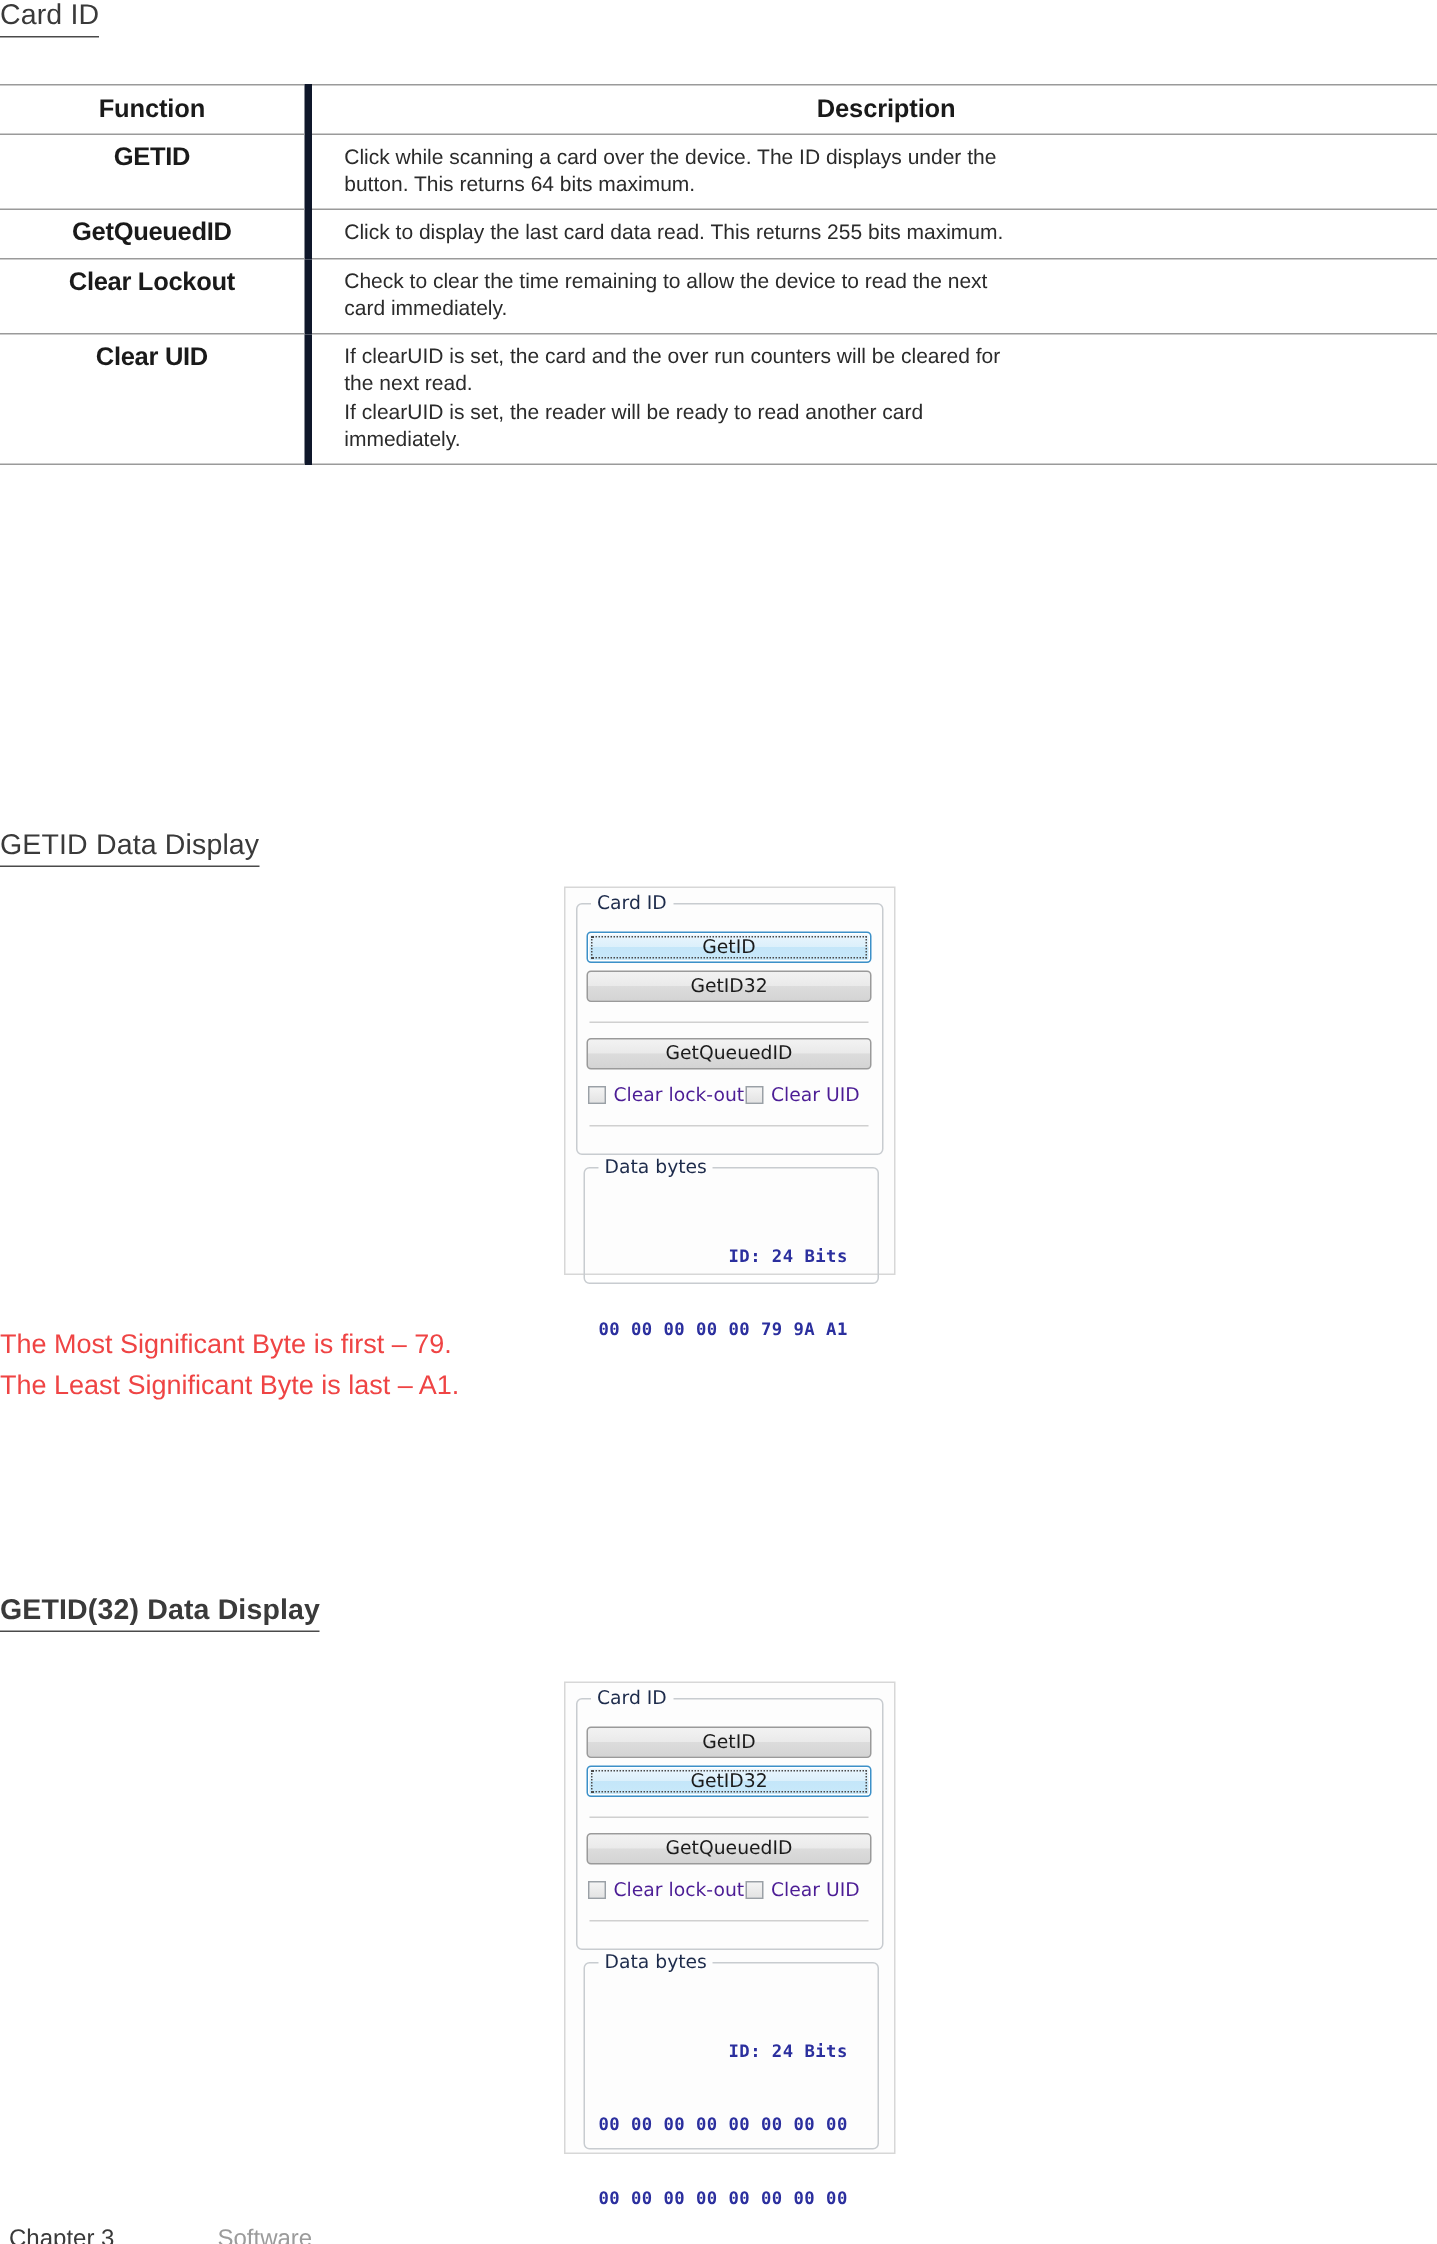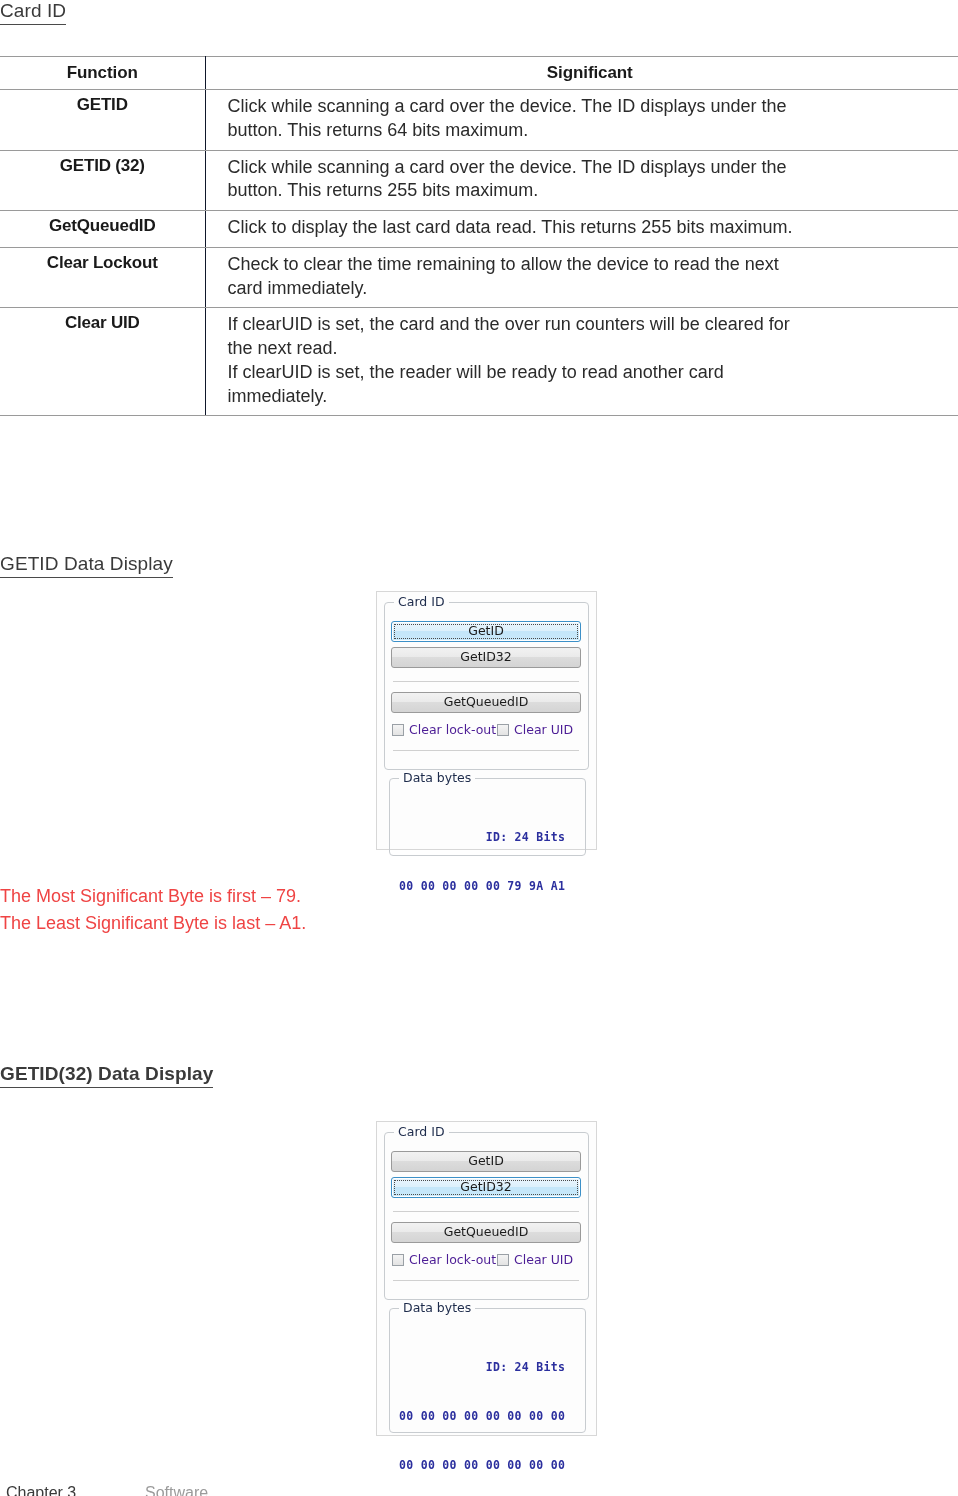--- a/index.html
+++ b/index.html
@@ -43,21 +43,21 @@
 
   .func-table th,
   .func-table td {
     border-top: 1px solid #9a9a9a;
     border-bottom: 1px solid #9a9a9a;
     vertical-align: top;
     padding: 5px 6px 7px 6px;
   }
   .func-table th.fn,
   .func-table td.fn {
-    border-right: 1px solid #0f172a;
+    border-right: 5px solid #0f172a;
     text-align: center;
   }
   .func-table th {
     font-size: 17px;
     font-weight: bold;
     text-align: center;
     color: #1a1a1a;
     letter-spacing: -0.1px;
     padding-top: 6px;
     padding-bottom: 6px;
@@ -66,21 +66,21 @@
 
   .func-table td.fn {
     font-size: 17px;
     font-weight: bold;
     color: #1a1a1a;
     letter-spacing: -0.2px;
     white-space: nowrap;
     padding-left: 6px;
   }
   .func-table td.desc {
-    font-size: 18px;
+    font-size: 14px;
     font-weight: 400;
     color: #2b2b2b;
     line-height: 1.32;
     padding-left: 22px;
     padding-right: 2px;
   }
   .func-table td.desc .line { display: block; }
 
   
   .para {
@@ -210,36 +210,29 @@
 <div class="section-heading" style="left:0; top:0;">Card ID</div>
 
 <table class="func-table">
   <colgroup>
       <col class="c1">
       <col class="c2">
     </colgroup>
   <thead>
     <tr>
       <th class="fn">Function</th>
-      <th class="desc">Significant</th>
+      <th class="desc">Description</th>
     </tr>
   </thead>
   <tbody>
     <tr>
       <td class="fn">GETID</td>
       <td class="desc">
         <span class="line">Click while scanning a card over the device. The ID displays under the</span>
         <span class="line">button. This returns 64 bits maximum.</span>
-      </td>
-    </tr>
-    <tr>
-      <td class="fn">GETID (32)</td>
-      <td class="desc">
-        <span class="line">Click while scanning a card over the device. The ID displays under the</span>
-        <span class="line">button. This returns 255 bits maximum.</span>
       </td>
     </tr>
     <tr>
       <td class="fn">GetQueuedID</td>
       <td class="desc">
         <span class="line">Click to display the last card data read. This returns 255 bits maximum.</span>
       </td>
     </tr>
     <tr>
       <td class="fn">Clear Lockout</td>

